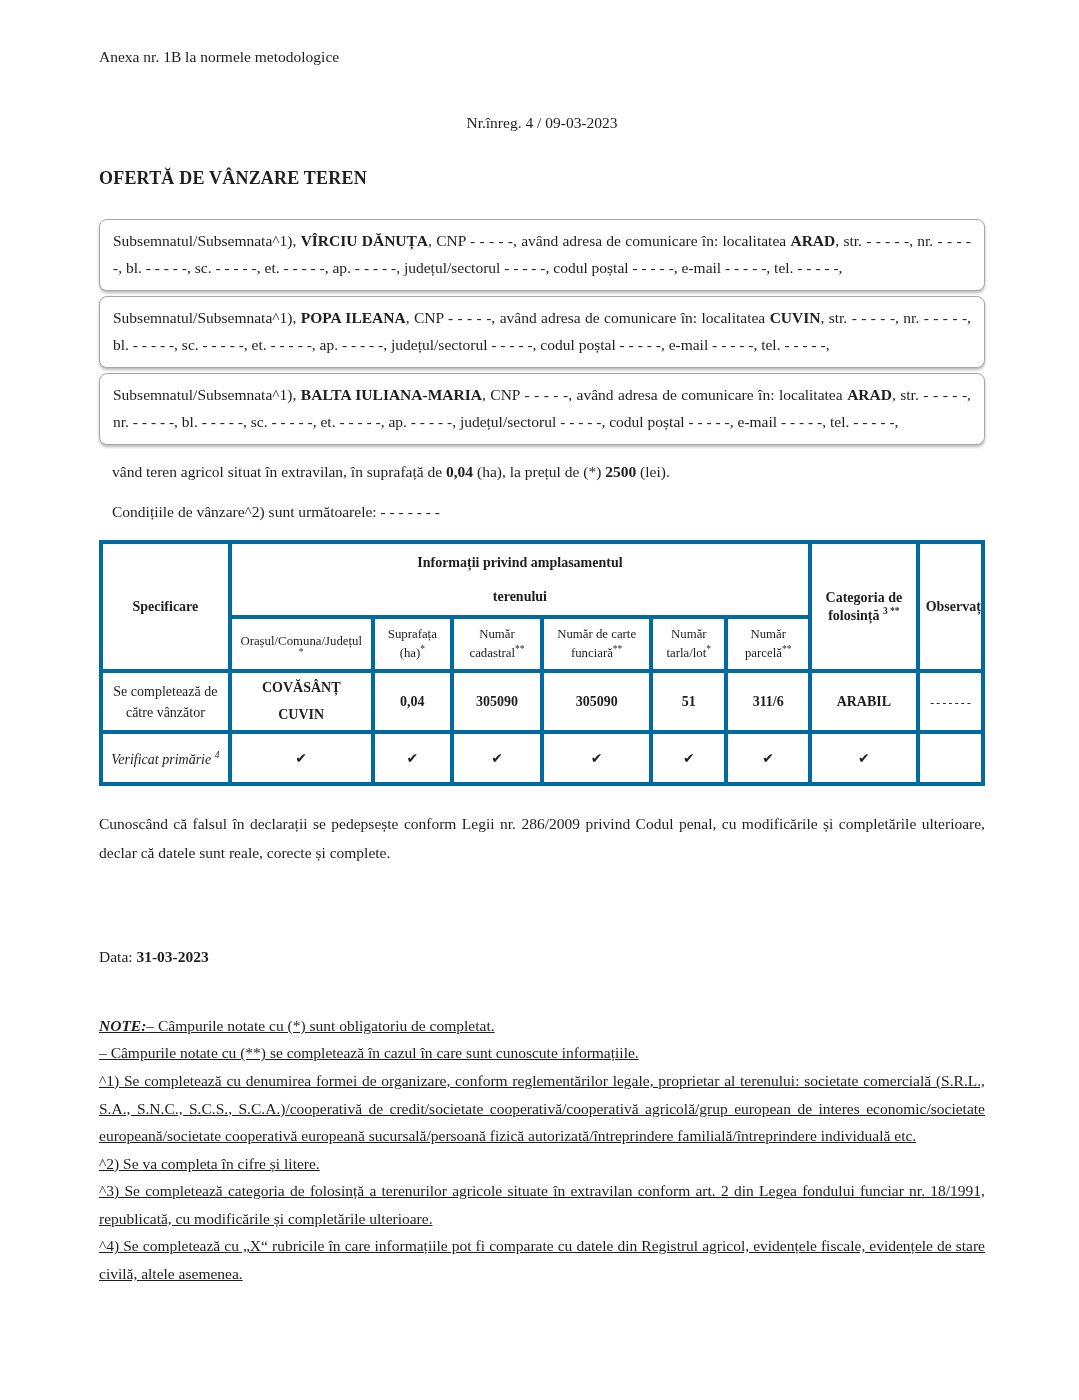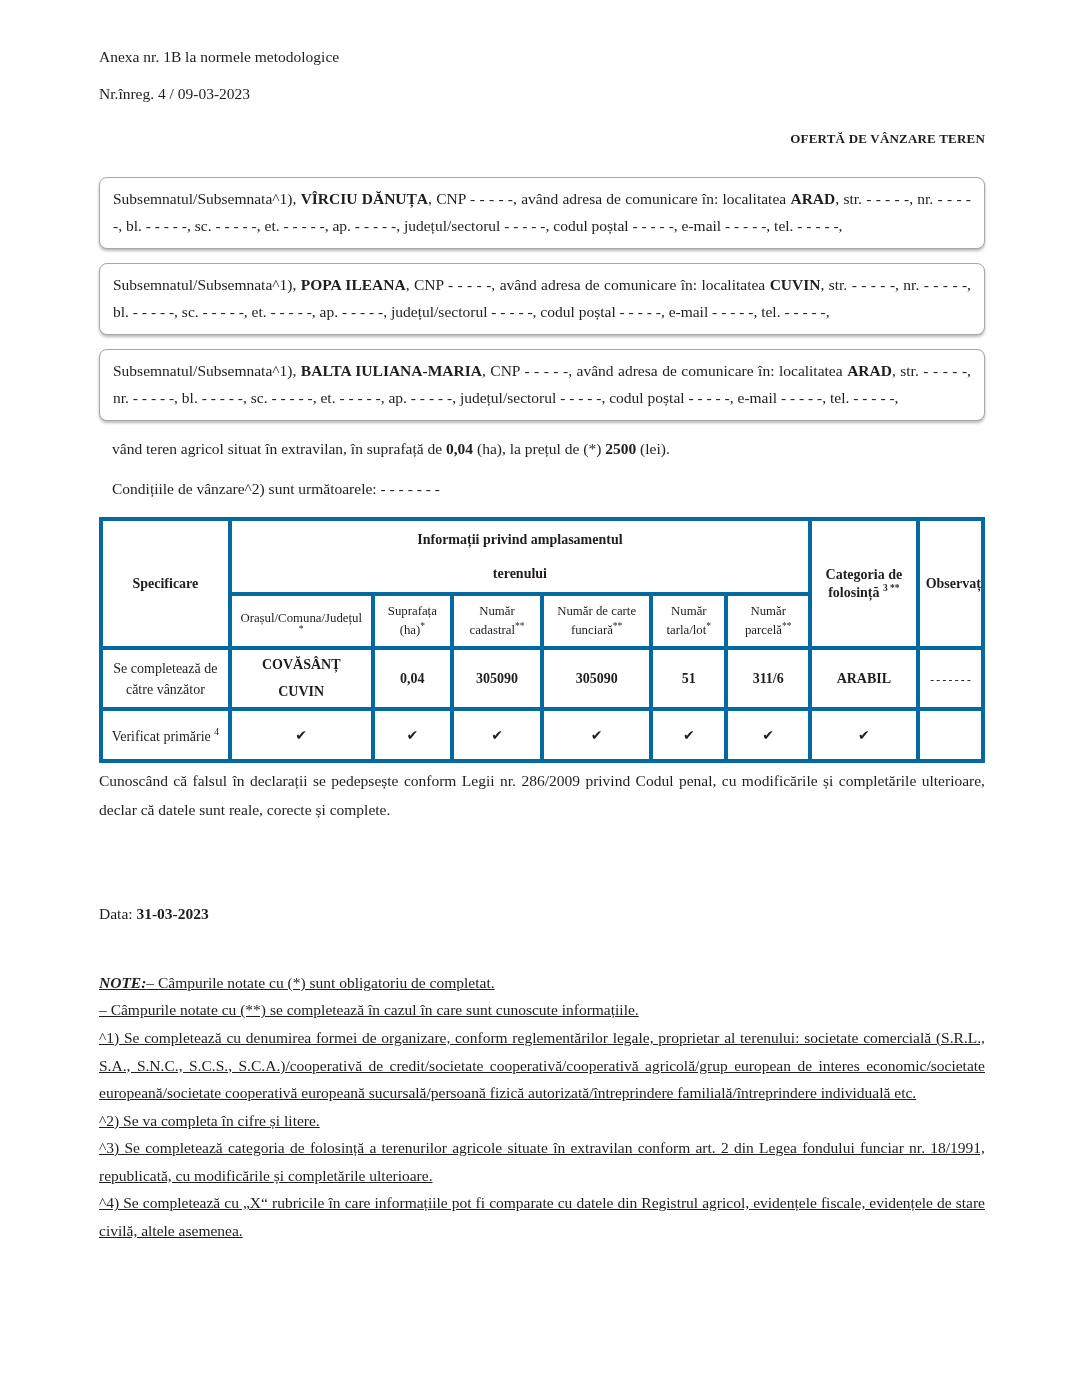--- a/index.html
+++ b/index.html
@@ -4,26 +4,26 @@
 <style>
   html,body{margin:0;padding:0;background:#ffffff;}
   body{
     width:1079px;height:1400px;overflow:hidden;
     font-family:"Liberation Serif","DejaVu Serif",serif;
     color:#1e1e1e;
     -webkit-font-smoothing:antialiased;
   }
   .page{padding:48px 94px 0 99px;}
   .annex{font-size:15.5px;}
-  .reg{margin-top:19px;text-align:left;font-size:15.5px;}
-  .title{margin-top:28px;text-align:right;font-weight:bold;font-size:13px;letter-spacing:.2px;}
+  .reg{margin-top:48px;text-align:center;font-size:15.5px;}
+  .title{margin-top:36px;text-align:left;font-weight:bold;font-size:18px;letter-spacing:.2px;}
   .boxes{margin-top:30px;}
   .seller-box{
     border:1px solid #a8a8a8;border-radius:8px;
-    padding:8px 13px;margin-bottom:14px;
+    padding:8px 13px;margin-bottom:5px;
     box-shadow:0 2px 3px rgba(0,0,0,.28);
     background:#fff;
   }
   .box-text{margin:0;font-size:15.5px;line-height:1.74;text-align:justify;}
   .b{font-weight:bold;}
   .i{font-style:italic;}
   .sale-block{margin-top:7px;font-size:15.5px;line-height:1.75;}
   .sale-block p{margin:13px;}
   table.land{
     width:100%;border-collapse:collapse;margin-top:15px;
@@ -35,27 +35,27 @@
     vertical-align:middle;
     text-align:center;
     overflow:hidden;
   }
   .th-main{font-weight:bold;font-size:14px;}
   .group-head{font-weight:bold;font-size:14px;white-space:pre-line;line-height:2.4;height:54px;}
   .sub-head{font-weight:normal;font-size:12.8px;line-height:1.35;height:46px;}
   sup{font-size:9.5px;}
   .sup-block{display:block;line-height:.6;}
   .row-seller{height:58px;}
-  .row-verified{height:52px;}
+  .row-verified{height:52px;font-style:italic;}
   .cell-label{font-size:14px;text-align:justify;padding:3px 8px;line-height:1.5;}
   .cell-value{font-weight:bold;font-size:14px;}
   .pre{white-space:pre-line;line-height:1.9;}
   .cell-dashes{font-size:11.5px;white-space:nowrap;padding:2px 2px;letter-spacing:-0.3px;}
   .cell-check{font-family:"DejaVu Sans",sans-serif;font-weight:bold;font-size:14px;}
-  .legal{margin-top:4px;font-size:15.5px;line-height:1.85;text-align:justify;}
+  .legal{margin-top:24px;font-size:15.5px;line-height:1.85;text-align:justify;}
   .date-line{margin-top:80px;font-size:15.5px;}
   .notes{margin-top:46px;font-size:15.5px;line-height:1.78;text-decoration:underline;}
   .notes p{margin:0;text-align:justify;}
 </style>
 </head>
 <body>
 
 <div class="page">
 
   <div class="annex">Anexa nr. 1B la normele metodologice</div>

